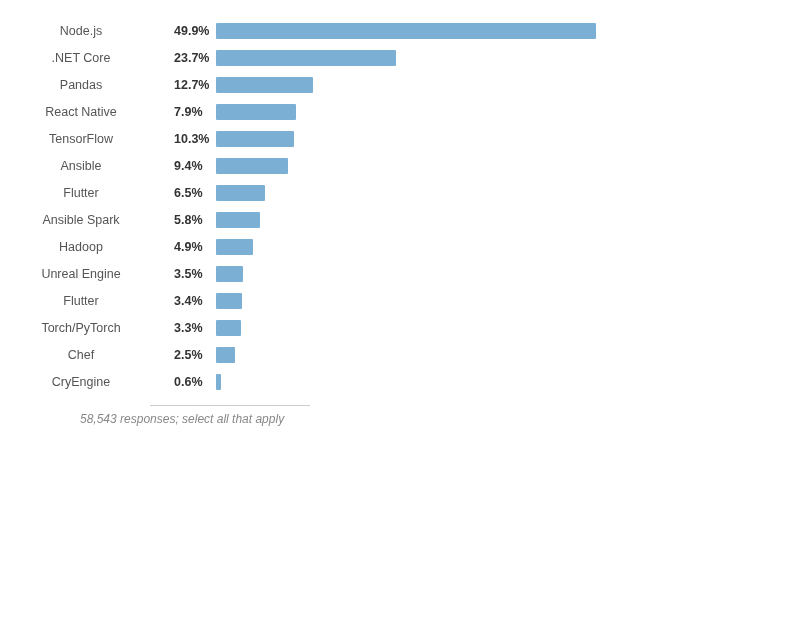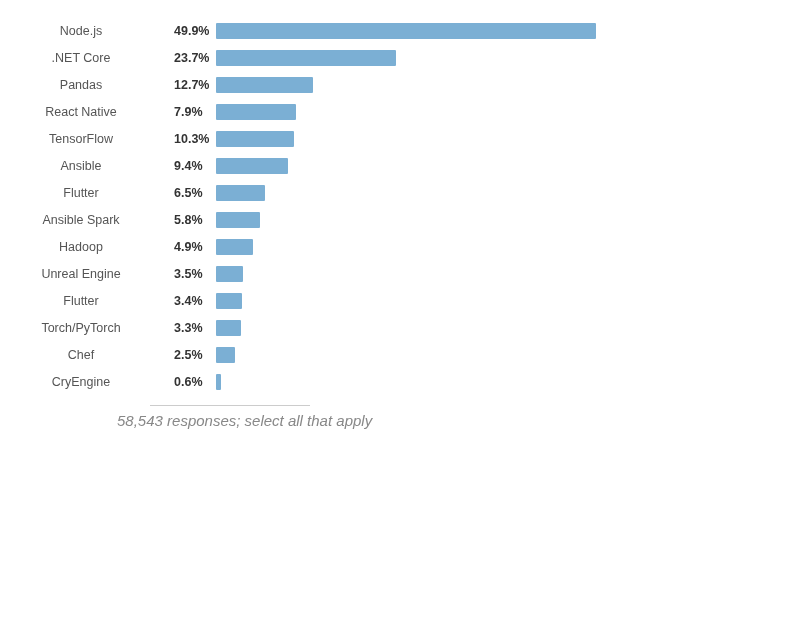--- a/index.html
+++ b/index.html
@@ -52,23 +52,23 @@
       border-radius: 1px;
     }
     .footer-divider {
       border: none;
       border-top: 1px solid #ccc;
       margin: 12px 0 6px 0;
       width: 160px;
       margin-left: 130px;
     }
     .footnote {
-      font-size: 15px;
+      font-size: 12px;
       color: #888;
-      margin-left: 97px;
+      margin-left: 60px;
       font-style: italic;
     }
   </style>
 </head>
 <body>
 
 <div class="chart-container">
 <div class="chart-row">
       <div class="label">Node.js</div>
       <div class="pct-label">49.9%</div>

